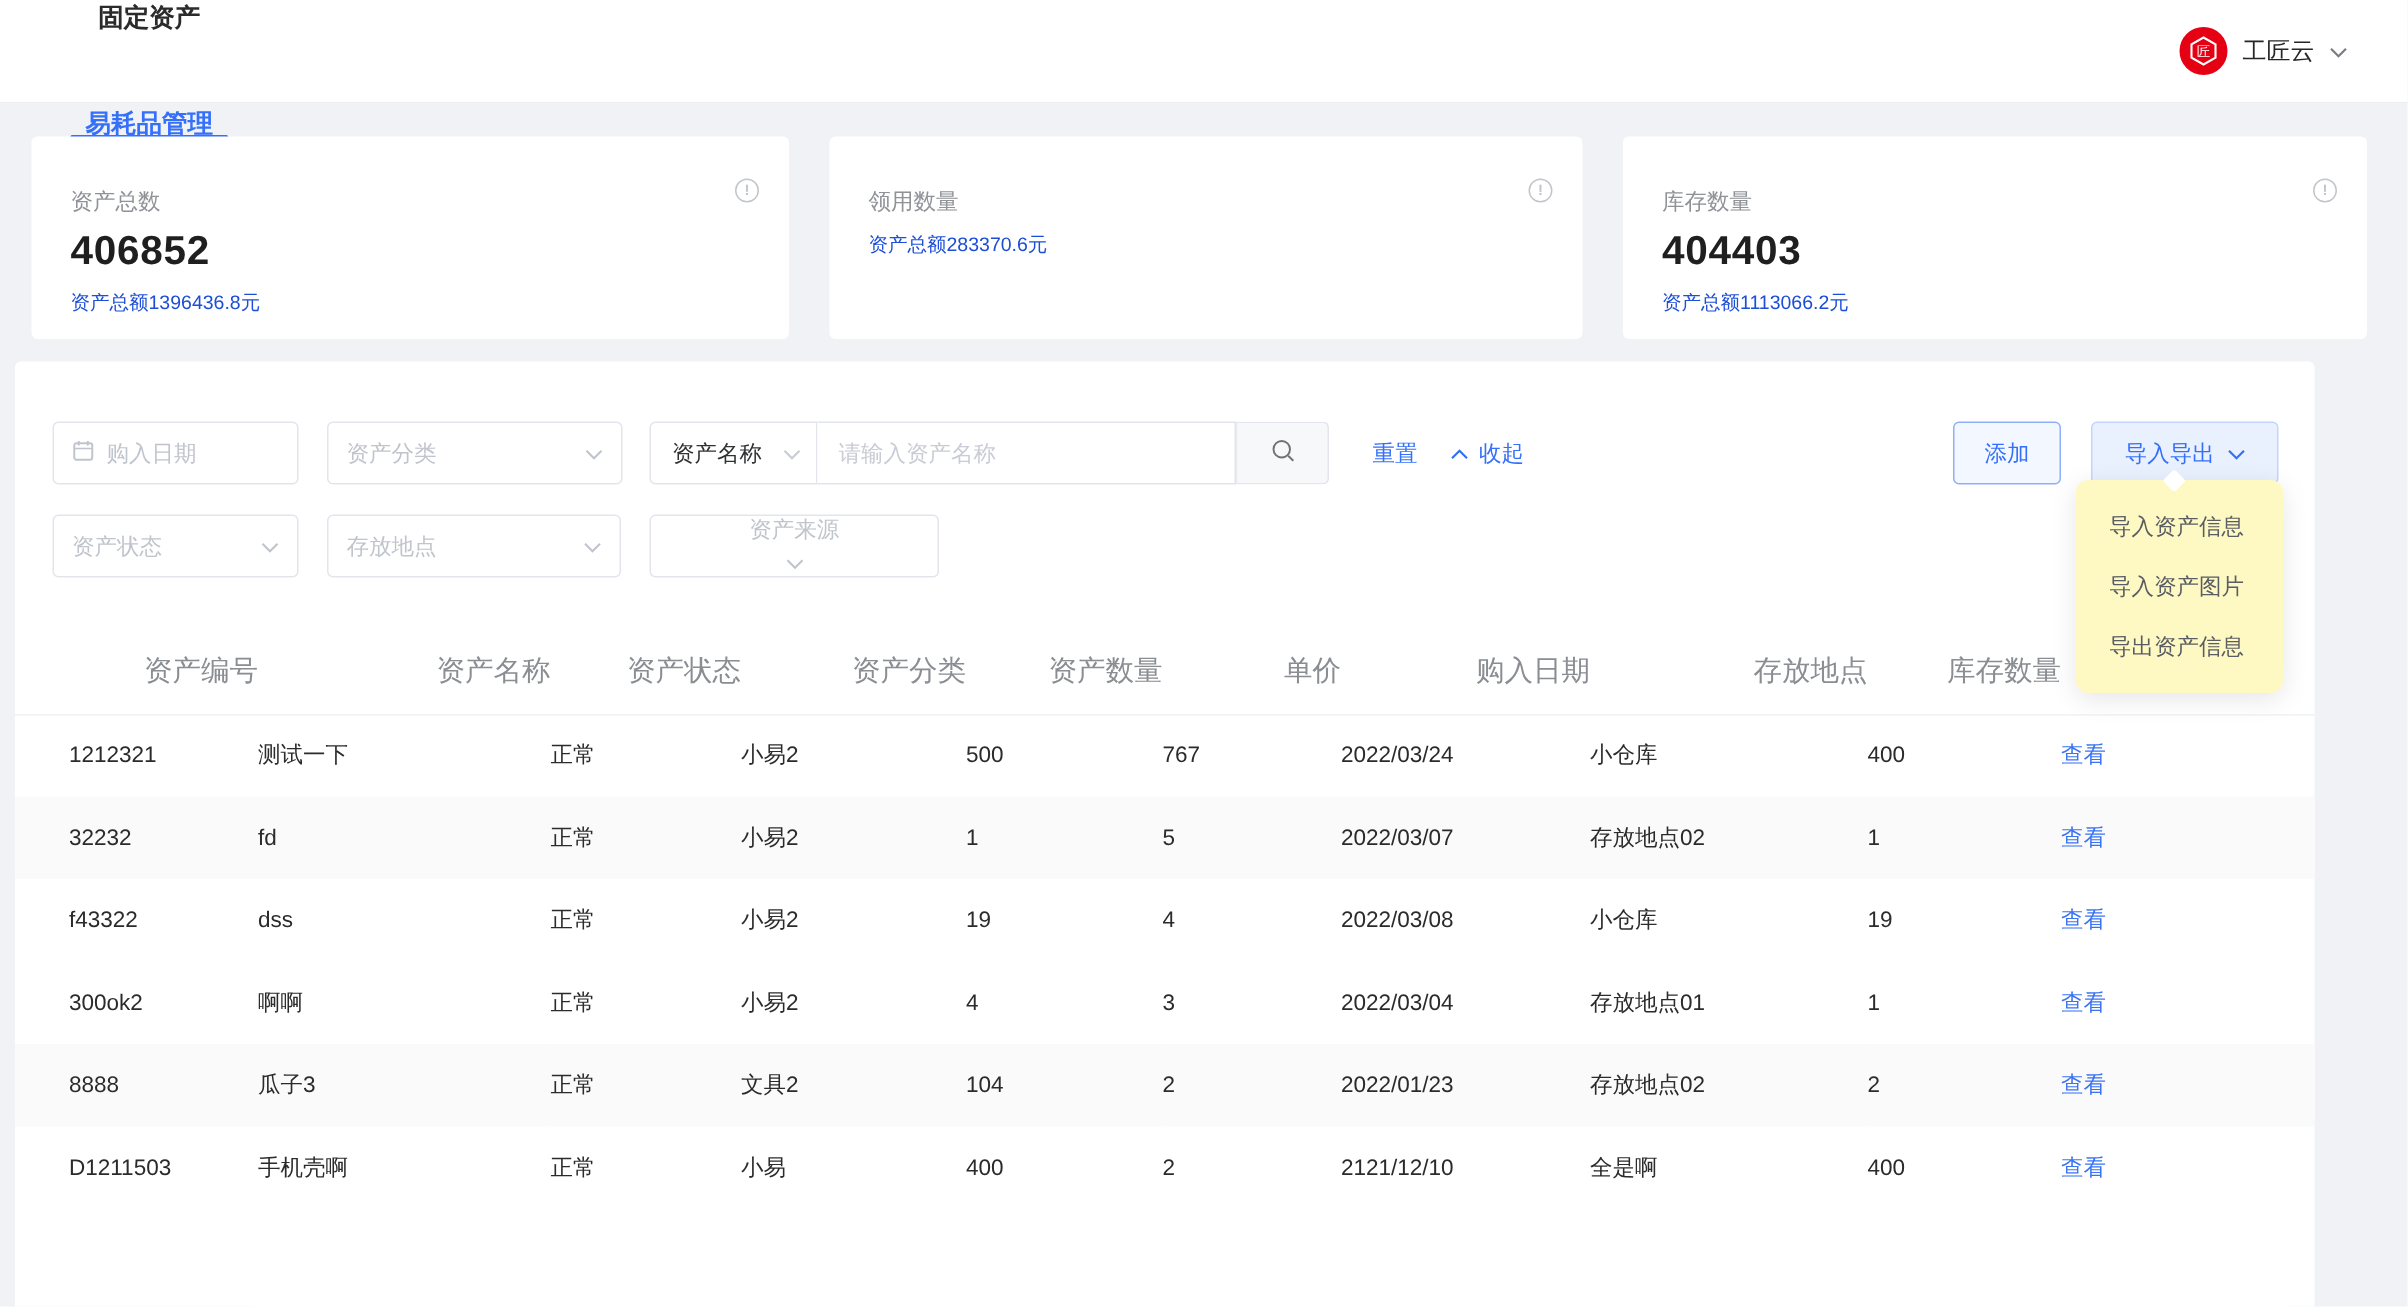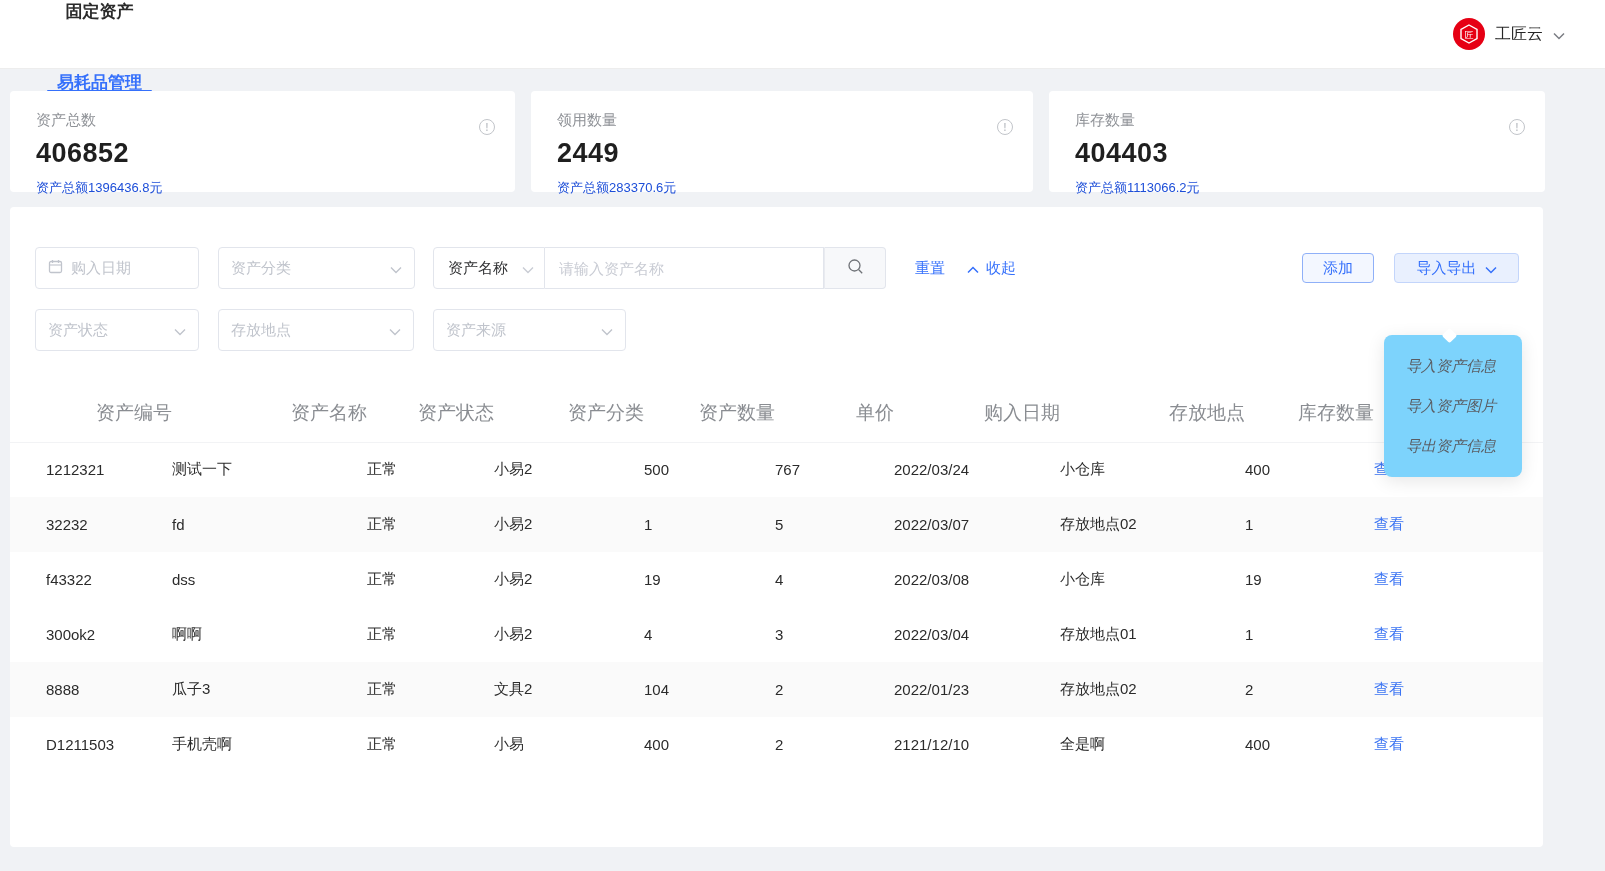--- a/index.html
+++ b/index.html
@@ -22,21 +22,21 @@
     content:""; position:absolute; left:-10px; right:-10px; bottom:0;
     height:4px; background:#3570fb; border-radius:1px;
   }
   .brand { margin-left:auto; display:flex; align-items:center; gap:10px; }
   .brand-logo { width:32px; height:32px; border-radius:50%; background:#e60014;
     display:flex; align-items:center; justify-content:center; }
   .brand-name { font-size:16px; color:#262626; }
   .chev { display:inline-block; }
   
   .stats { display:flex; padding:22px 0 0 10px; gap:16px; }
-  .card { background:#fff; height:101px; border-radius:4px; padding:20px 24px 0 26px; position:relative; }
+  .card { background:#fff; height:135px; border-radius:4px; padding:34px 24px 0 26px; position:relative;margin-left:11px; }
   .card:nth-child(1){ width:505px; }
   .card:nth-child(2){ width:502px; }
   .card:nth-child(3){ width:496px; }
   .card-label { color:#8f9297; font-size:15px; }
   .card-value { color:#1f1f1f; font-size:27px; font-weight:700; margin-top:8px; letter-spacing:.5px; }
   .card-sub   { color:#1d4ed8; font-size:13px; margin-top:10px; }
   .info-icon {
     position:absolute; right:20px; top:28px; width:16px; height:16px;
     border:1.4px solid #c2c5ca; border-radius:50%; color:#c2c5ca;
     font-size:10px; font-weight:700; display:flex; align-items:center; justify-content:center;
@@ -49,61 +49,61 @@
   .ctrl {
     height:42px; border:1px solid #e2e5ec; border-radius:4px; background:#fff;
     display:flex; align-items:center; padding:0 12px; color:#c0c4cc; font-size:15px;
   }
   .ctrl .ph { color:#c0c4cc; }
   .date-ctrl { width:164px; gap:8px; margin-right:19px; }
   .select-ctrl { justify-content:space-between; }
   .w-cat { width:197px; margin-right:18px; }
   .w-status { width:164px; margin-right:19px; }
   .w-loc { width:196px; margin-right:19px; }
-  .w-src { width:193px; }
+  .w-src { width:193px;flex-direction:column; }
   .combo { display:flex; height:42px; margin-right:29px; }
   .combo .name-select {
     width:112px; border:1px solid #e2e5ec; border-radius:4px 0 0 4px;
     display:flex; align-items:center; justify-content:space-between; padding:0 10px 0 14px;
     color:#303133; font-size:15px;
   }
   .combo input {
     width:279px; border:1px solid #e2e5ec; border-left:none; outline:none;
     font-size:15px; color:#303133; padding:0 14px; font-family:inherit;
   }
   .combo input::placeholder { color:#c9ccd4; }
   .combo .search-btn {
     width:62px; background:#f7f8fa; border:1px solid #e2e5ec; border-left:1px solid #e9ebf0;
     border-radius:0 4px 4px 0; display:flex; align-items:center; justify-content:center; cursor:pointer;
   }
   .link { color:#3570fb; font-size:15px; cursor:pointer; text-decoration:none; }
   .reset-link { margin-right:22px; }
   .collapse-link { display:flex; align-items:center; gap:7px; }
   .right-actions { margin-left:auto; display:flex; gap:20px; }
   .btn {
-    height:30px; border-radius:4px; font-size:15px; color:#3570fb; cursor:pointer;
+    height:42px; border-radius:4px; font-size:15px; color:#3570fb; cursor:pointer;
     display:flex; align-items:center; justify-content:center; font-family:inherit;
   }
   .btn-add { width:72px; background:#f3f7ff; border:1px solid #8fb0f8; }
   .btn-ie  { width:125px; background:#e9f0fe; border:1px solid #c3d5fb; gap:8px; }
   
   table { border-collapse:collapse; width:100%; margin-top:33px; table-layout:fixed; }
   thead th {
     text-align:right; font-weight:400; color:#8a8d92; font-size:19px; height:58px;
     border-bottom:1px solid #f2f3f5; padding:0;
   }
   tbody td { height:55px; padding:0; color:#2b2b2b; font-size:15px; }
   tbody tr.striped { background:#fafafa; }
   th:first-child, td:first-child { padding-left:36px; }
   td a { color:#3b74f3; cursor:pointer; }
   
   .dropdown {
-    position:absolute; left:1384px; top:335px; width:138px;
-    background:#7dd3fc; border-radius:8px; box-shadow:0 4px 18px rgba(0,0,0,.10);
-    padding:11px 0; z-index:20;font-style:italic;
+    position:absolute; left:1384px; top:320px; width:138px;
+    background:#fef9c3; border-radius:8px; box-shadow:0 4px 18px rgba(0,0,0,.10);
+    padding:11px 0; z-index:20;
   }
   .dropdown::before {
     content:""; position:absolute; top:-5px; left:60px; width:11px; height:11px;
     background:#fff; transform:rotate(45deg); border-radius:2px;
   }
   .menu-item { height:40px; display:flex; align-items:center; padding-left:22px;
     color:#5a5d63; font-size:15px; cursor:pointer; }
 </style>
 </head>
 <body>
@@ -131,21 +131,20 @@
 
 <section class="stats">
   <div class="card">
     <div class="card-label">资产总数</div>
     <div class="card-value">406852</div>
     <div class="card-sub">资产总额1396436.8元</div>
     <div class="info-icon">!</div>
   </div>
   <div class="card">
     <div class="card-label">领用数量</div>
-    <div class="card-value">2449</div>
     <div class="card-sub">资产总额283370.6元</div>
     <div class="info-icon">!</div>
   </div>
   <div class="card">
     <div class="card-label">库存数量</div>
     <div class="card-value">404403</div>
     <div class="card-sub">资产总额1113066.2元</div>
     <div class="info-icon">!</div>
   </div>
 </section>

